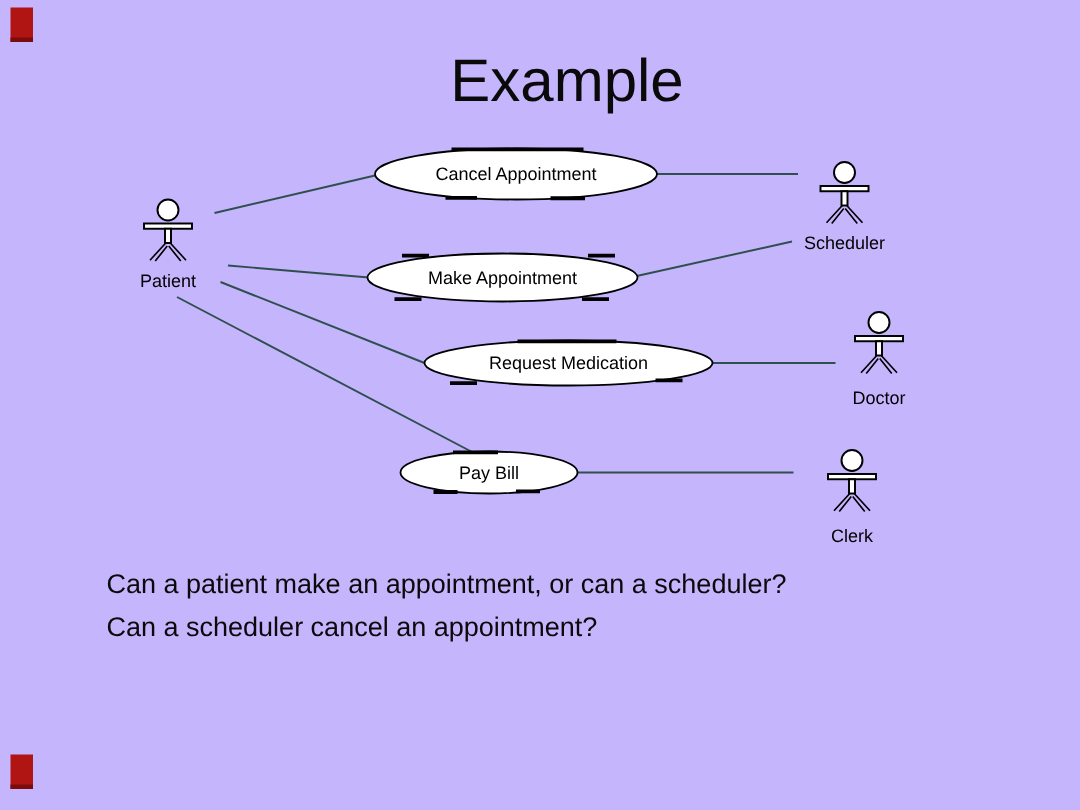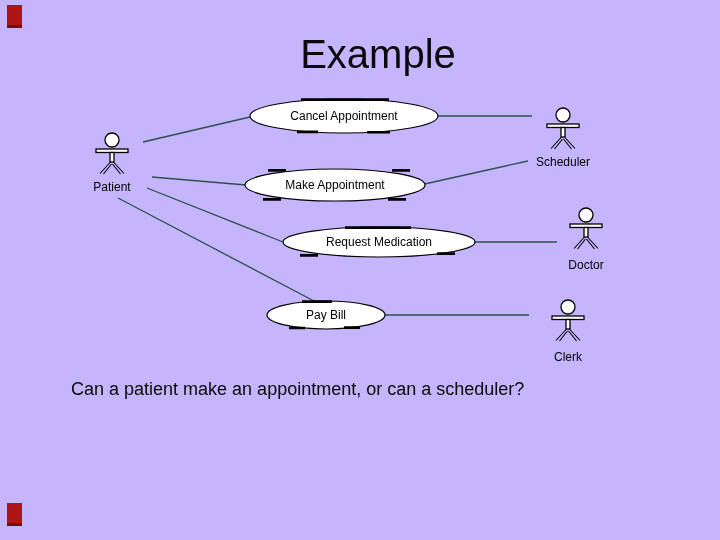--- a/index.html
+++ b/index.html
@@ -140,15 +140,16 @@
         <rect class="actor-part" x="-16" y="9" width="32" height="3.5"></rect>
         <rect class="actor-part" x="-2" y="12.5" width="4" height="9.5"></rect>
         <path class="actor-legs" d="M-1.5,22 L-12,33.5 M1.5,22 L12,33.5 M-0.5,24 L-8.5,34 M0.5,24 L8.5,34"></path>
       </g>
       <text class="actor-label" x="568" y="361">Clerk</text>
     </g>
   </svg>
 
   <div class="body-text">
     <div>Can a patient make an appointment, or can a scheduler?</div>
+    <div>Can a scheduler cancel an appointment?</div>
   </div>
 
 </div>
 
 </body></html>

